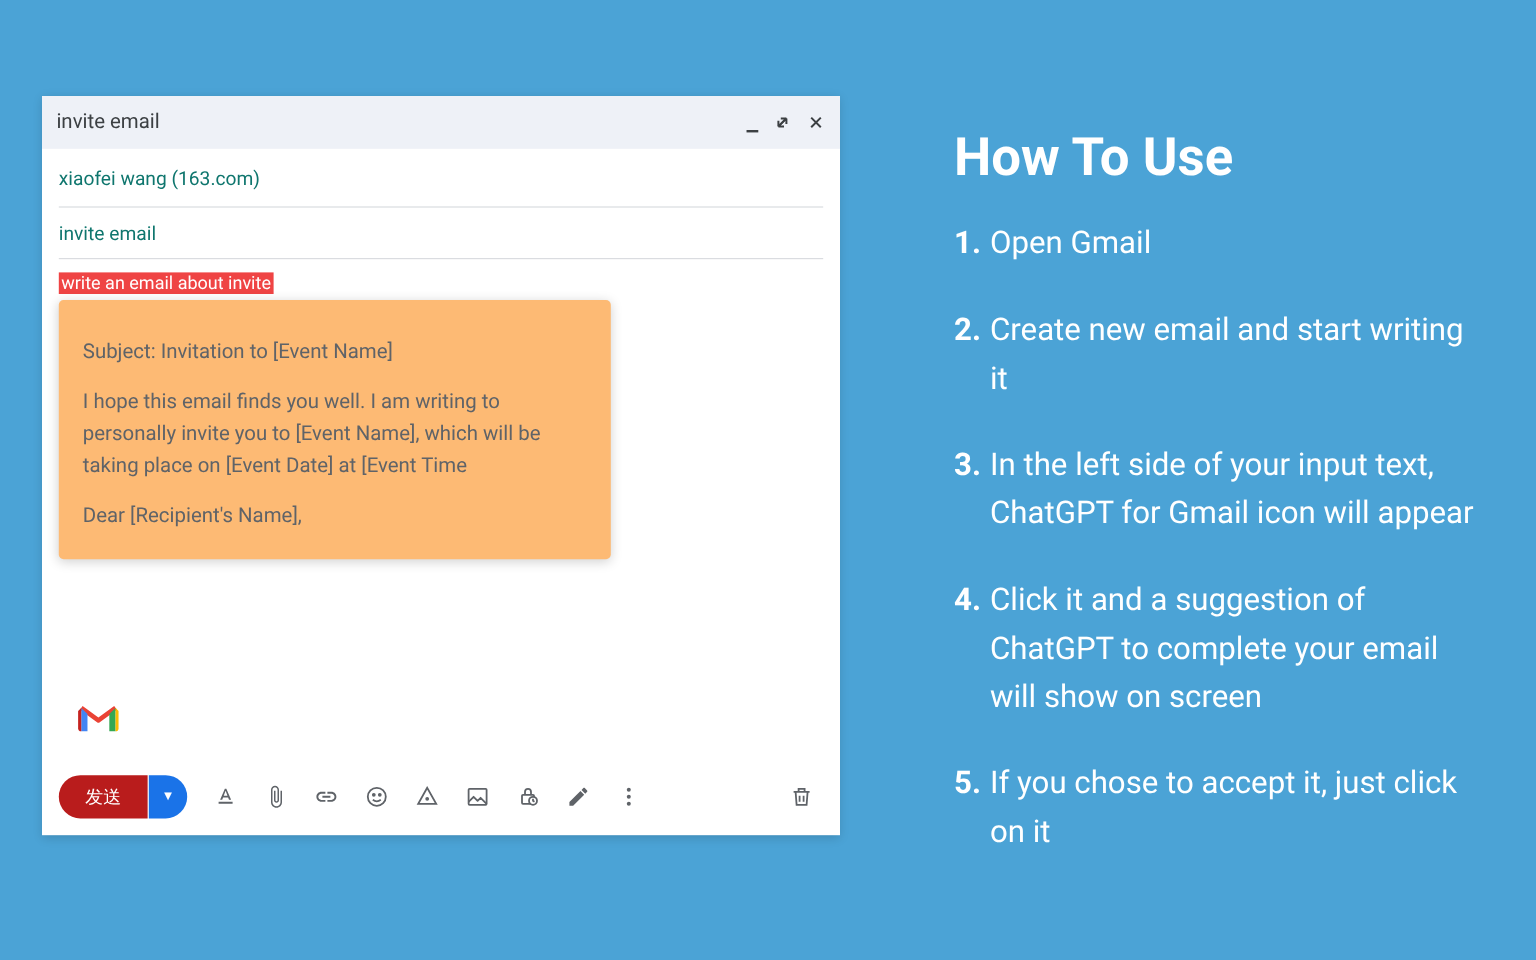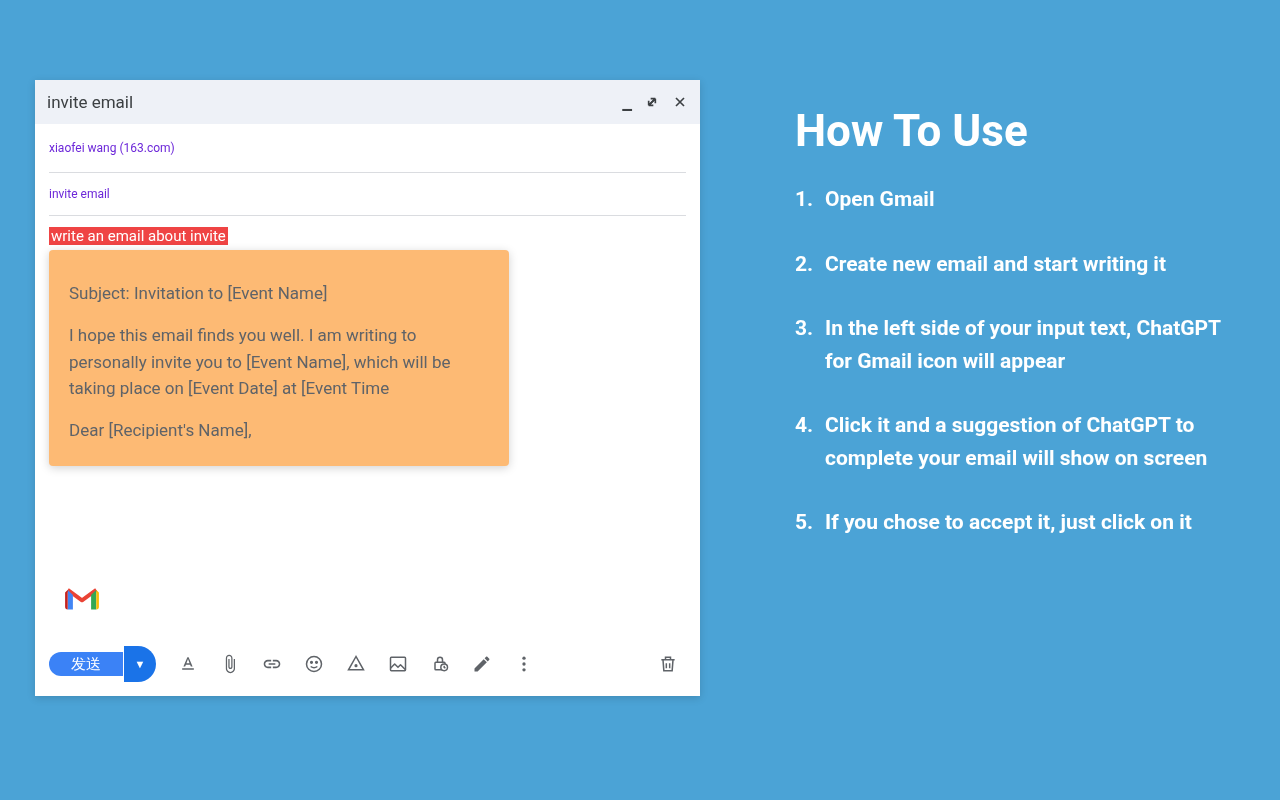--- a/index.html
+++ b/index.html
@@ -45,22 +45,22 @@
   cursor: pointer;
   line-height: 1;
   font-weight: 500;
 }
 .win-minimize { font-size: 22px; }
 .field-row {
   height: 48px;
   padding: 0 14px;
   display: flex;
   align-items: center;
-  font-size: 12px;
-  color: #6d28d9;
+  font-size: 16px;
+  color: #0f766e;
   border-bottom: 1px solid #e8eaed;
   text-align: center;
 }
 .field-row:nth-child(2) { border-bottom: none; }
 .subject-row { border-bottom: none; height: 42px; }
 .separator {
   margin: 0 14px;
   border-bottom: 1px solid #dadce0;
 }
 .body-area {
@@ -104,25 +104,25 @@
   display: flex;
   align-items: center;
   padding: 0 14px;
   gap: 4px;
 }
 .send-group {
   display: flex;
   align-items: center;
 }
 .send-btn {
-  background: #3b82f6;
+  background: #b91c1c;
   color: #fff;
   border: none;
   border-radius: 18px 0 0 18px;
-  height: 24px;
+  height: 36px;
   padding: 0 22px;
   font-size: 15px;
   font-weight: 500;
   cursor: pointer;
 }
 .send-more {
   background: #1a73e8;
   color: #fff;
   border: none;
   border-radius: 0 18px 18px 0;
@@ -165,22 +165,22 @@
   font-size: 44px;
   font-weight: 700;
   margin-bottom: 26px;
 }
 .steps {
   list-style: none;
   counter-reset: step;
 }
 .steps li {
   counter-increment: step;
-  font-size: 21px;
-  font-weight: 700;
+  font-size: 26px;
+  font-weight: 400;
   line-height: 1.55;
   margin-bottom: 32px;
   padding-left: 30px;
   position: relative;
 }
 .steps li::before {
   content: counter(step) ".";
   position: absolute;
   left: 0;
   font-weight: 700;

